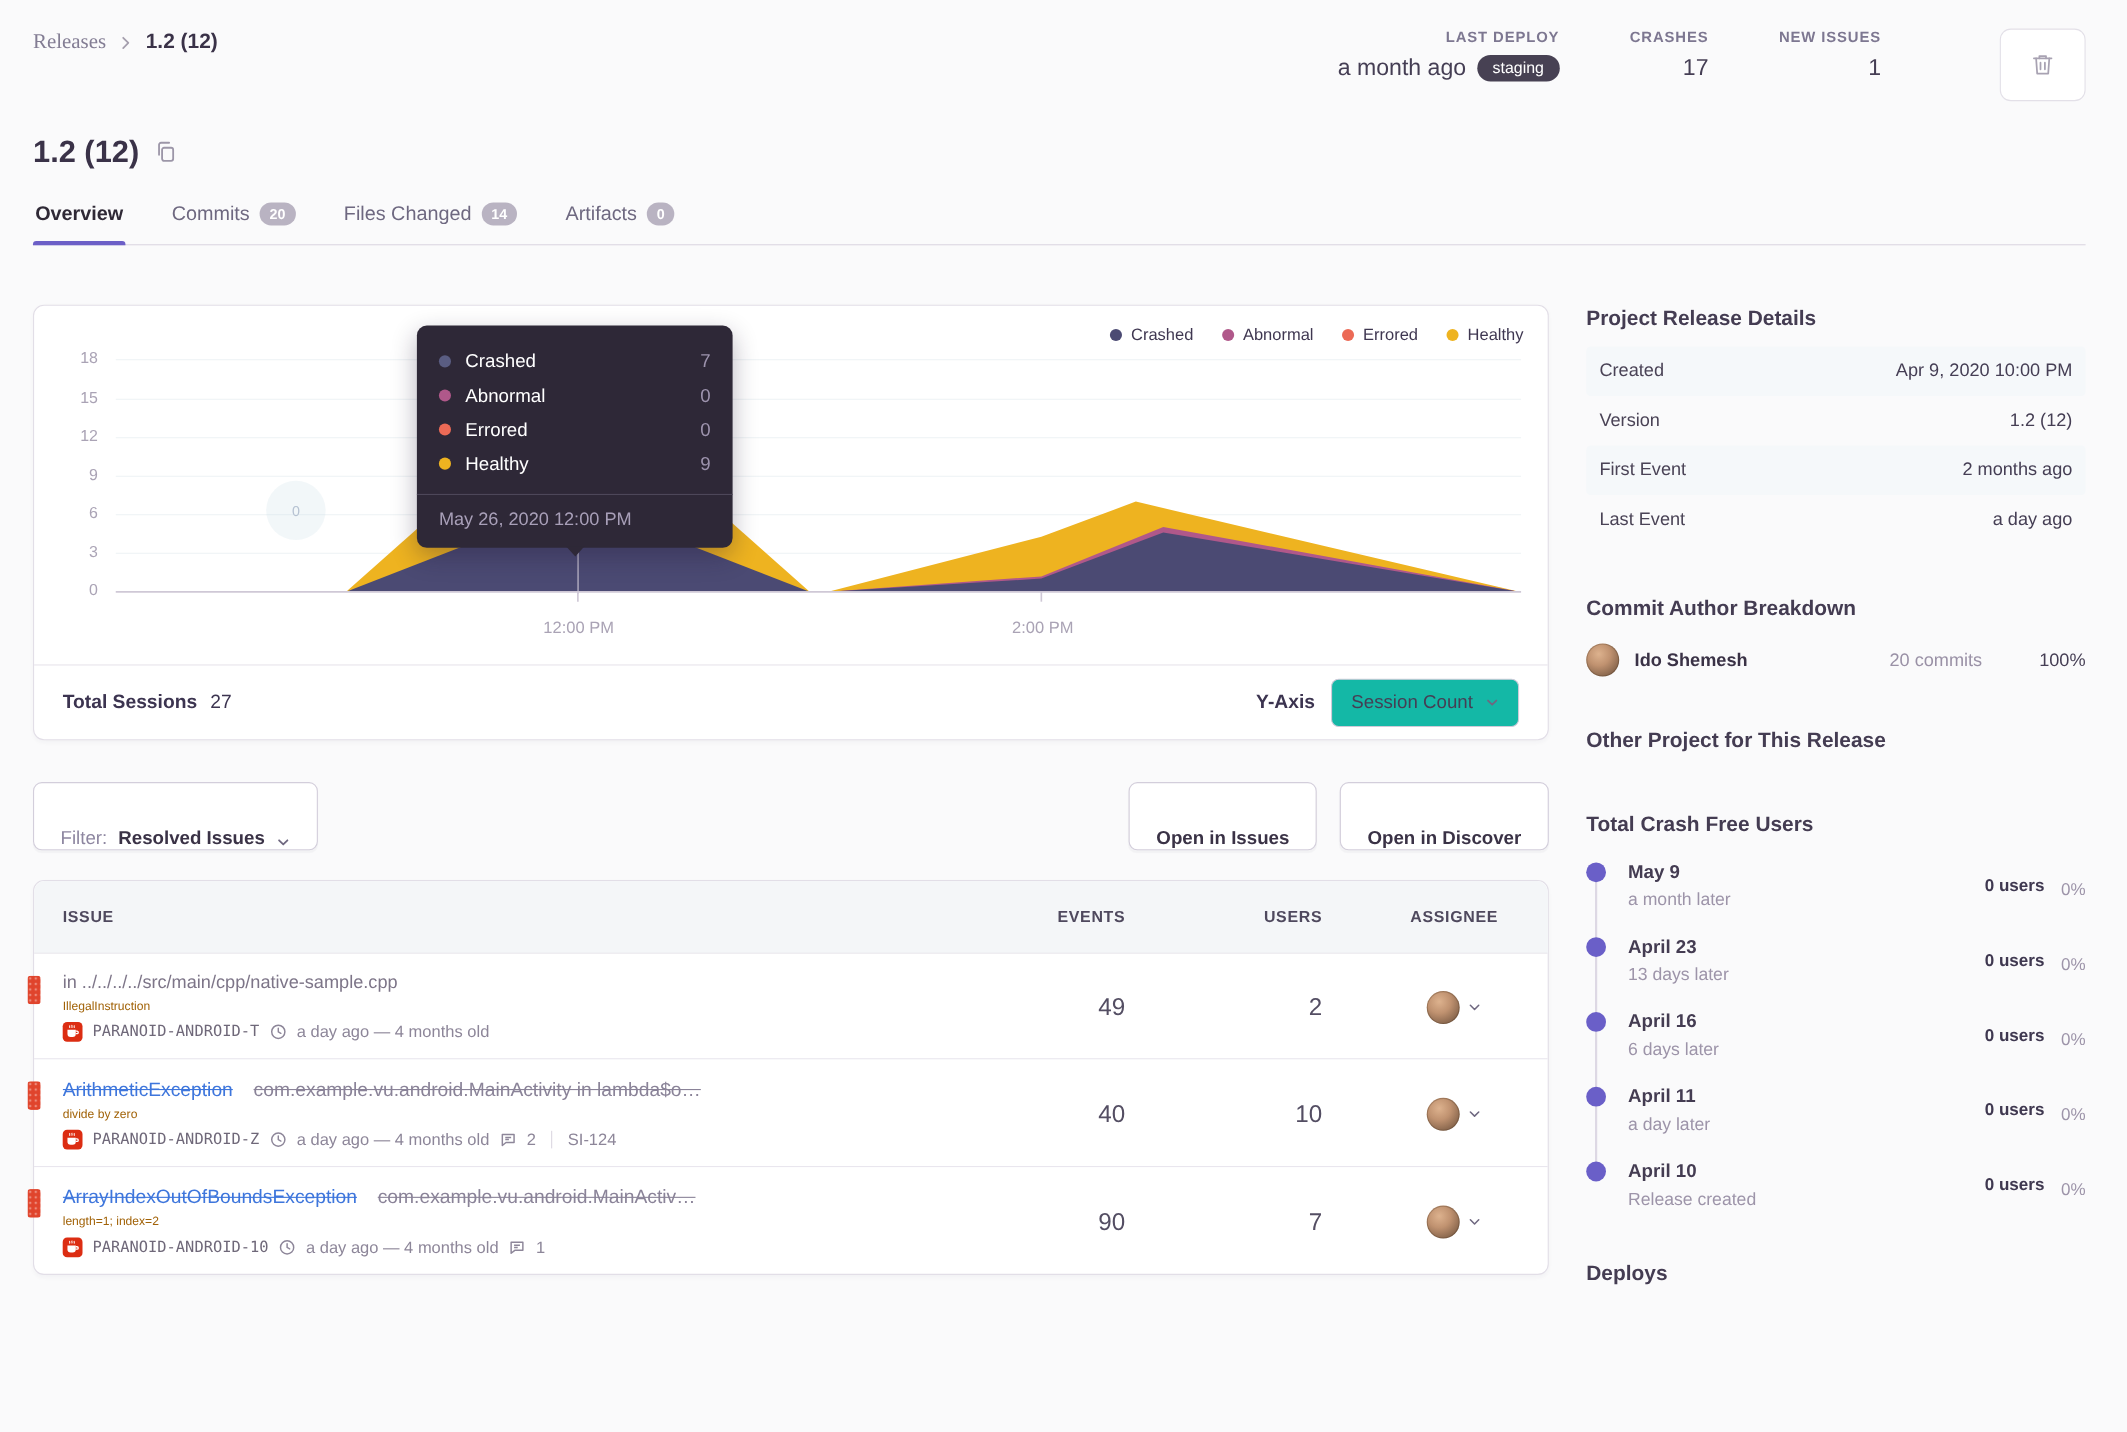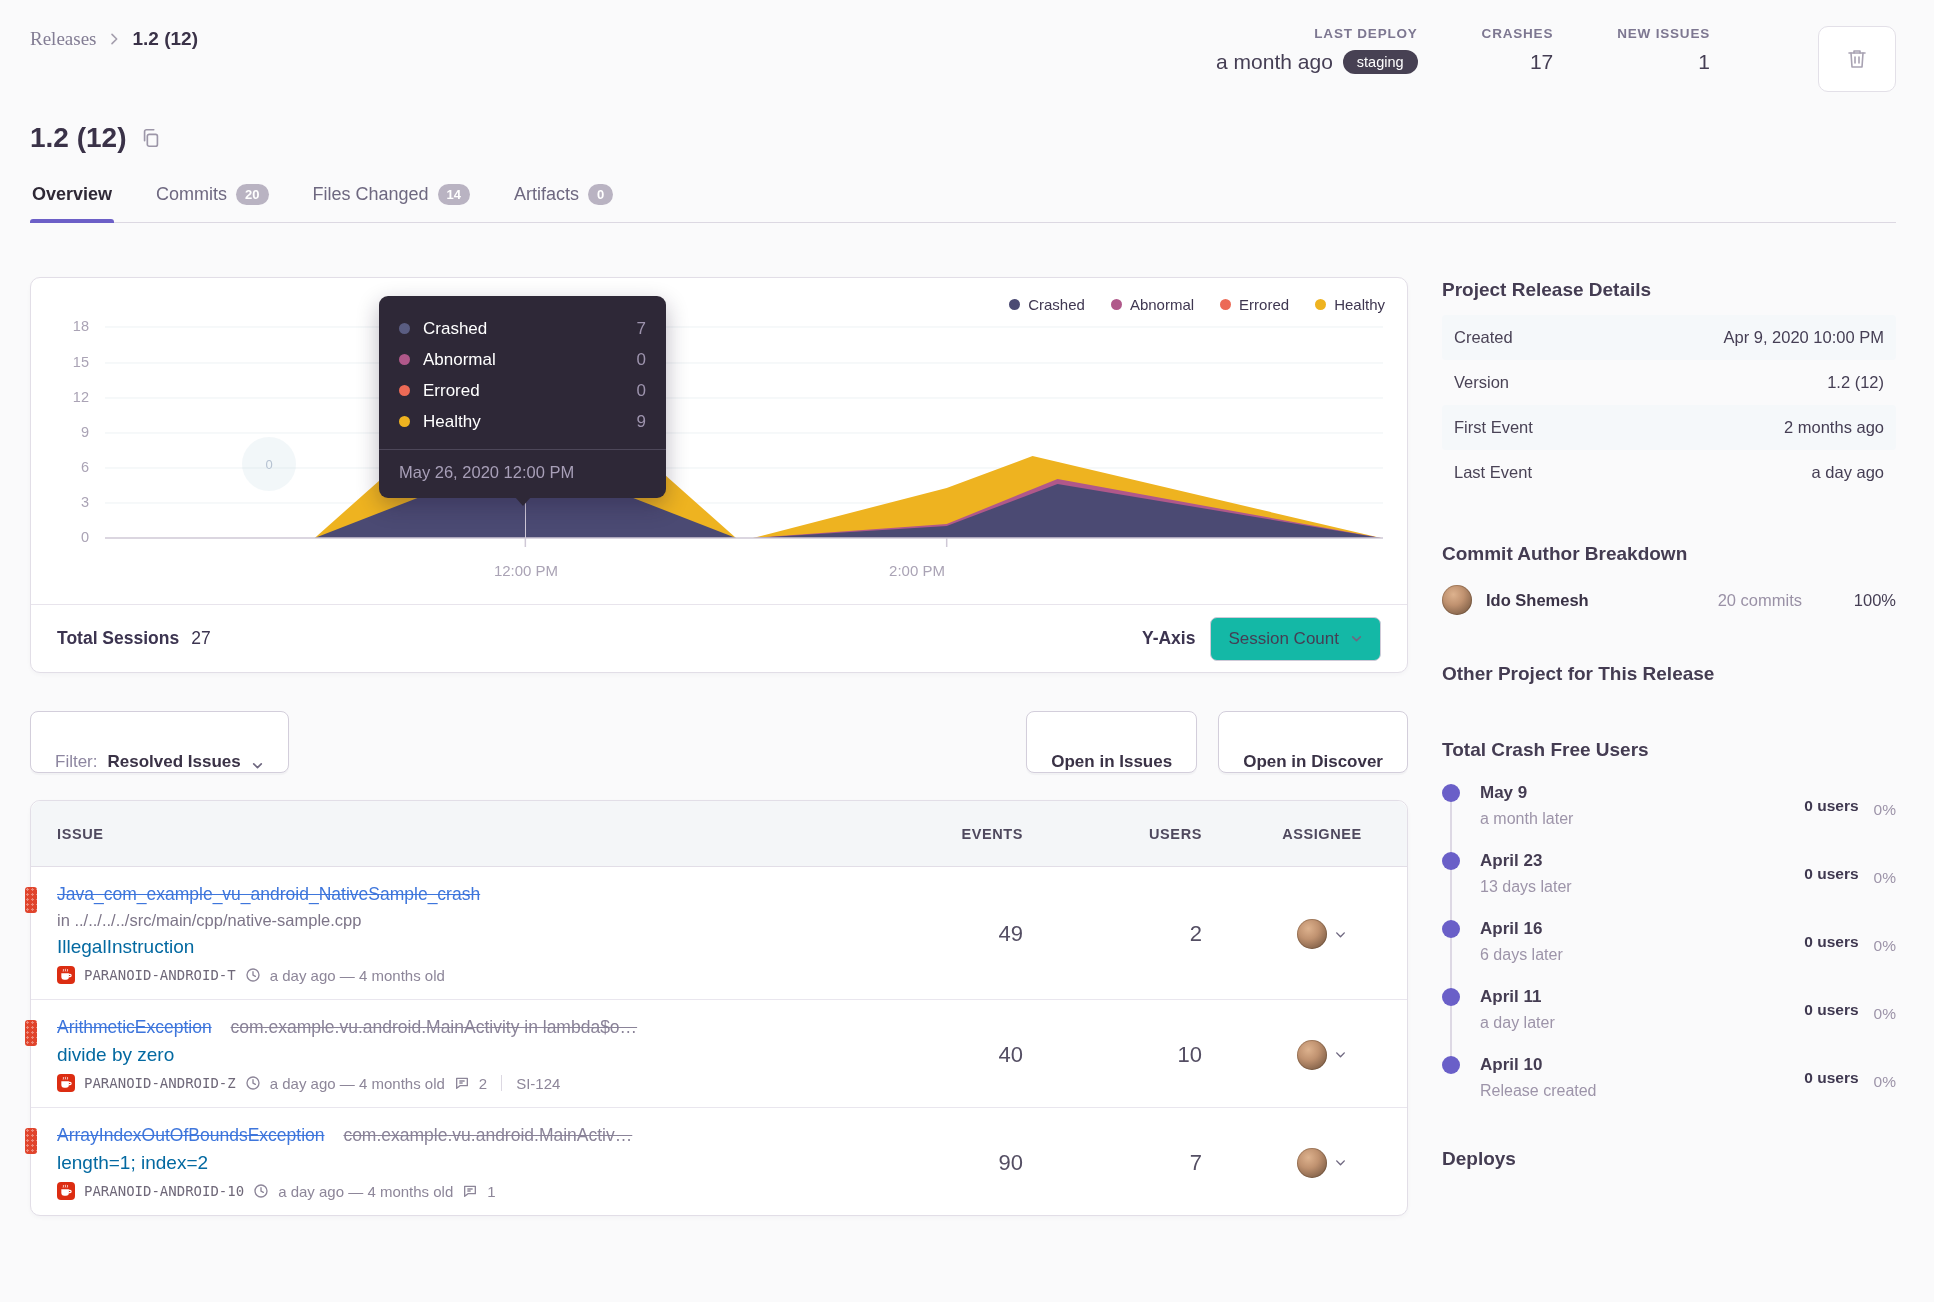--- a/index.html
+++ b/index.html
@@ -102,21 +102,21 @@
   .t-row:last-child { border-bottom:none; }
   .level-marker { position:absolute; left:-6px; top:20px; width:12px; height:26px; border-radius:3px;
     background-color:#e0442c;
     background-image:radial-gradient(rgba(255,255,255,.38) 1px, transparent 1.4px);
     background-size:5px 5px; }
   .cell-issue { padding-left:26px; display:flex; flex-direction:column; gap:6px; min-width:0; }
   .title-line { font-size:17.5px; white-space:nowrap; overflow:hidden; }
   .i-link { color:#3e76dc; text-decoration:line-through; cursor:pointer; }
   .i-sub { color:#8a8398; text-decoration:line-through; margin-left:14px; }
   .loc { color:#7d7588; font-size:16.5px; }
-  .msg { color:#0369a1; font-size:19px; }
+  .msg { color:#a16207; font-size:11px; }
   .meta { display:flex; align-items:center; gap:9px; color:#8d8699; font-size:15px; margin-top:2px; }
   .java-icon { width:18px; height:18px; border-radius:4px; background:#dc2d12; display:flex; align-items:center; justify-content:center; flex:none; }
   .java-icon svg { width:14px; height:14px; }
   .slug { font-family:"DejaVu Sans Mono", monospace; font-size:14px; color:#6f6879; }
   .m-icon { width:16px; height:16px; color:#8d8699; flex:none; }
   .meta-div { width:1px; height:16px; background:#dcd8e2; margin:0 5px; }
   .cell-num { font-size:22px; color:#544e63; text-align:right; }
   .num-events { padding-right:64px; }
   .num-users { padding-right:35px; }
   .cell-assignee { display:flex; justify-content:center; align-items:center; gap:7px; cursor:pointer; }
@@ -277,21 +277,21 @@
               <polygon points="649,236 843,222 954,177 1278,236" fill="#b0588a"></polygon>
               <polygon points="649,236 843,224 954,182 1278,236" fill="#4b4a73"></polygon>
 
               <line x1="0" y1="236" x2="1280" y2="236" stroke="#cfc8d6" stroke-width="1.5"></line>
               <line x1="421" y1="236" x2="421" y2="245" stroke="#cfc8d6" stroke-width="1.5"></line>
               <line x1="843" y1="236" x2="843" y2="245" stroke="#cfc8d6" stroke-width="1.5"></line>
             </svg>
           </div>
 
           <div class="x-label" style="left:435px">12:00 PM</div>
-          <div class="x-label" style="left:826px">2:00 PM</div>
+          <div class="x-label" style="left:857px">2:00 PM</div>
 
           <div class="zero-mark">0</div>
           <div class="guide-line"></div>
 
           <div class="tooltip">
             <div class="tt-rows">
               <div class="tt-row">
                   <span class="dot" style="background:#5a5d82"></span>
                   <span>Crashed</span>
                   <span class="tt-val">7</span>
@@ -351,21 +351,20 @@
         <div class="t-header">
           <div class="th-issue">ISSUE</div>
           <div class="th-events">EVENTS</div>
           <div class="th-users">USERS</div>
           <div class="th-assignee">ASSIGNEE</div>
         </div>
 
         <div class="t-row">
           <span class="level-marker"></span>
           <div class="cell-issue">
-            <div class="title-line"><span class="i-link">Java_com_example_vu_android_NativeSample_crash</span></div>
             <div class="loc">in ../../../../src/main/cpp/native-sample.cpp</div>
             <div class="msg">IllegalInstruction</div>
             <div class="meta">
               <span class="java-icon">
                   <svg viewBox="0 0 24 24">
                     <g stroke="#fff" stroke-width="1.6" fill="none" stroke-linecap="round">
                       <path d="M7.5 2.5c-.8 1.1.8 1.7 0 2.9"></path>
                       <path d="M11 2c-.8 1.2.8 1.8 0 3.2"></path>
                       <path d="M14.5 2.5c-.8 1.1.8 1.7 0 2.9"></path>
                     </g>

